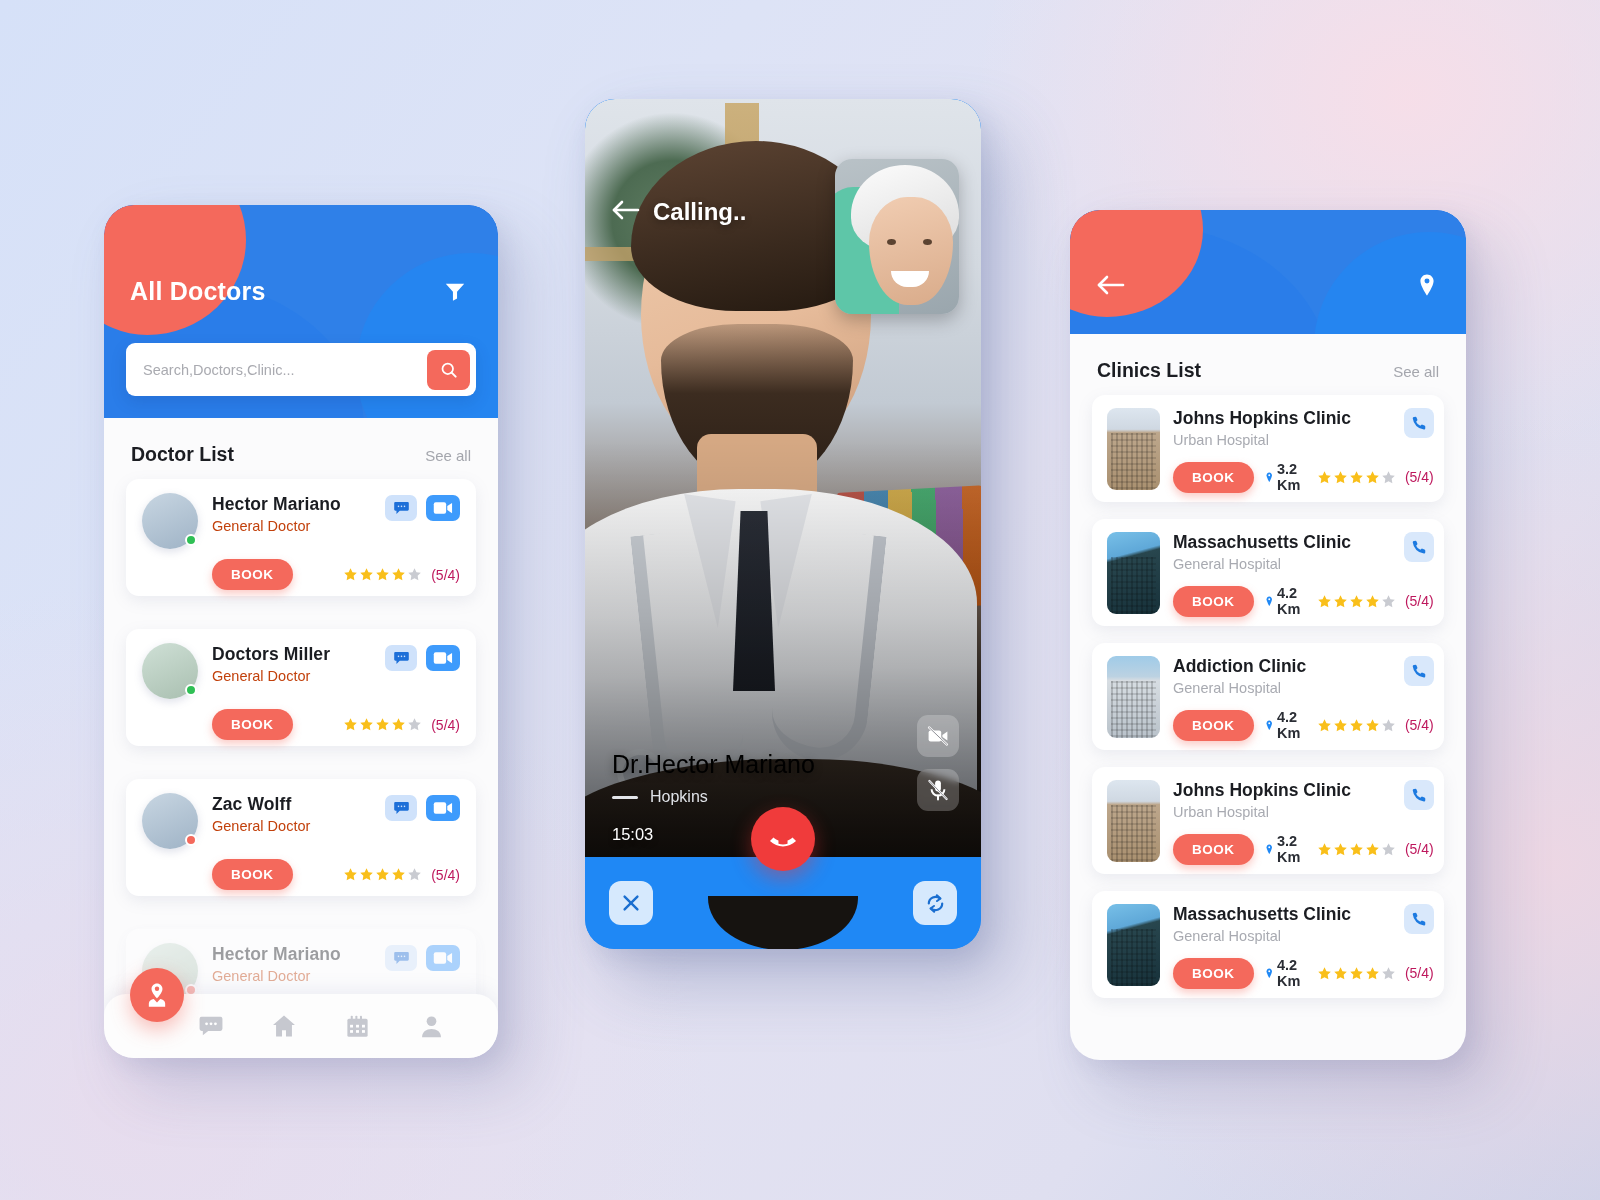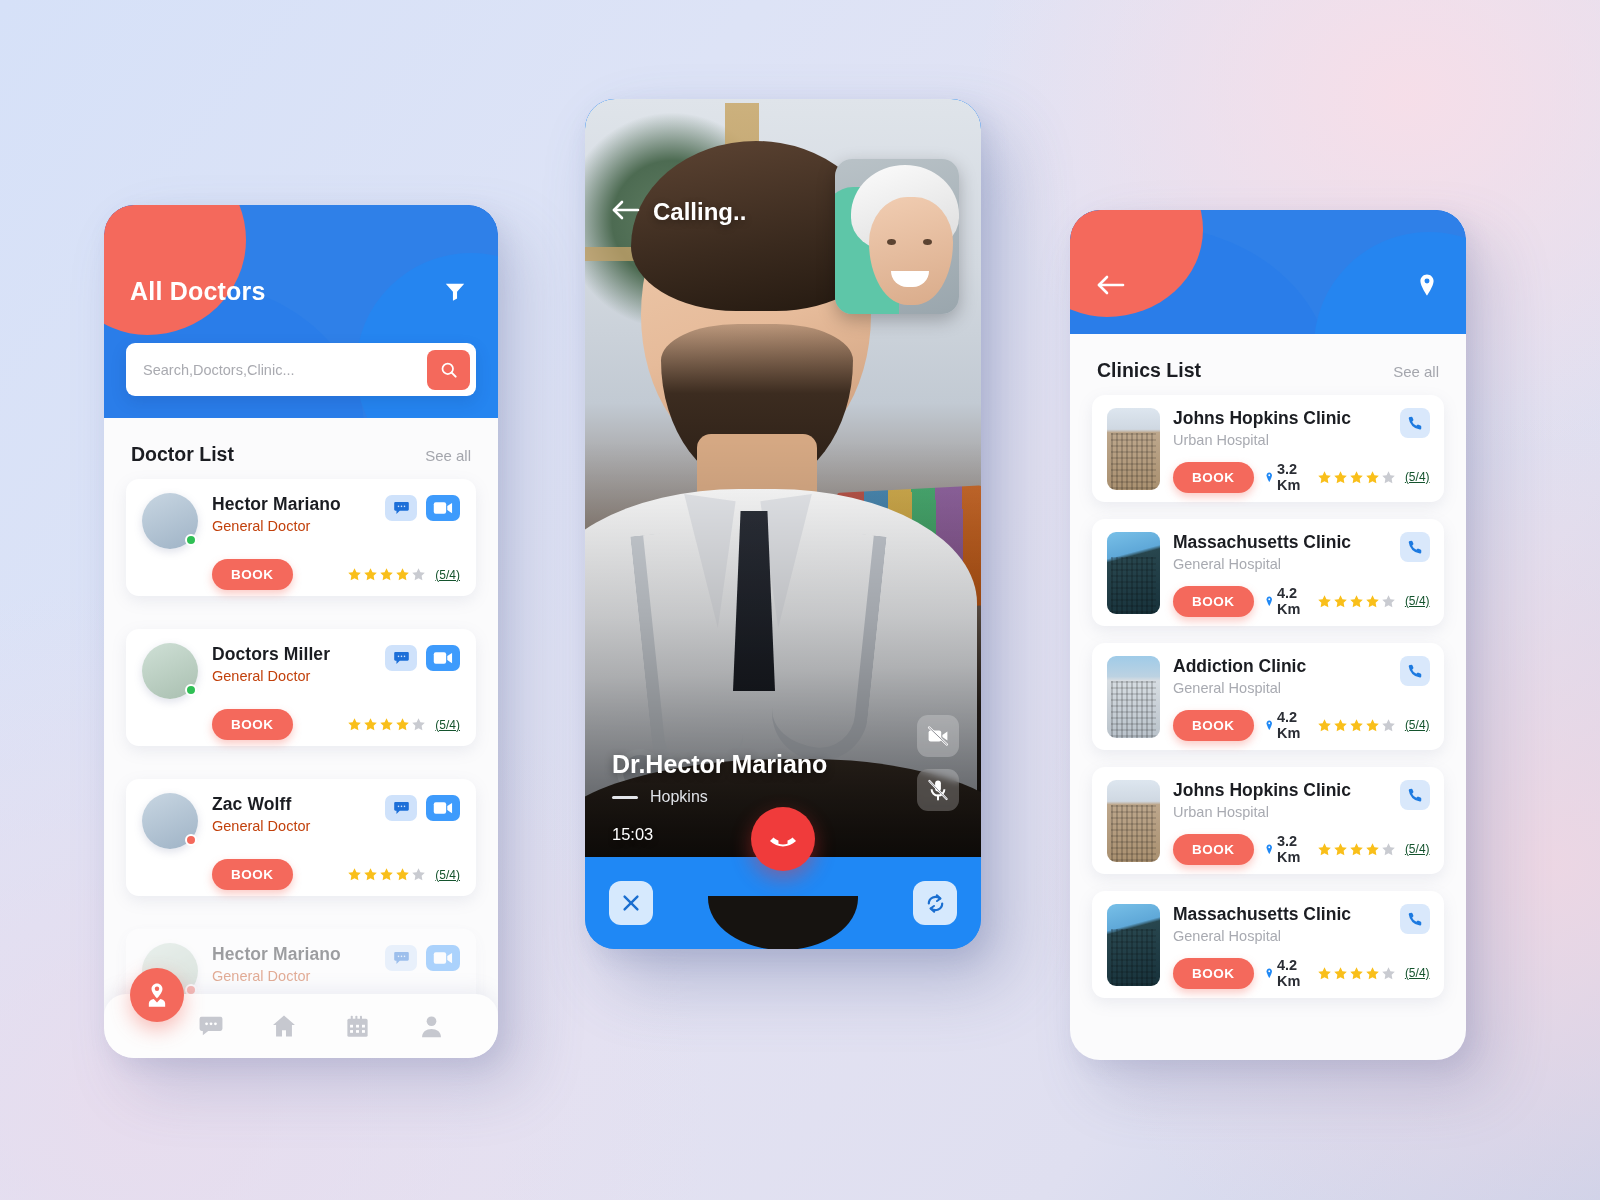--- a/index.html
+++ b/index.html
@@ -164,21 +164,21 @@
   }
   .book-btn {
     background: #f4695c; color: #fff;
     font-size: 13.5px; font-weight: bold; letter-spacing: 0.5px;
     border: none; border-radius: 16px;
     padding: 8px 19px; cursor: pointer;
     box-shadow: 0 4px 9px rgba(244,105,92,0.35);
   }
   .rating { margin-left: auto; display: flex; align-items: center; gap: 2px; }
   .rating .stars { display: flex; gap: 1px; }
-  .rating-text { font-size: 12px; color: #14532d; margin-left: 7px; text-decoration: underline; }
+  .rating-text { font-size: 14px; color: #be185d; margin-left: 7px; }
 
   
   #bottom-nav {
     position: absolute; left: 0; right: 0; bottom: 0;
     height: 64px; background: #fdfdfd;
     border-radius: 22px 22px 30px 30px;
     display: flex; align-items: center;
     padding: 0 30px 0 70px;
     box-shadow: 0 -5px 18px rgba(130,140,175,0.13);
     z-index: 20;
@@ -328,21 +328,21 @@
   }
   .pip-smile {
     position: absolute; left: 56px; top: 112px; width: 38px; height: 16px;
     background: #fff; border-radius: 0 0 20px 20px;
   }
   .pip-eye { position: absolute; width: 9px; height: 6px; background: #5b4331; border-radius: 50%; top: 80px;}
   .call-info {
     position: absolute; left: 27px; bottom: 105px; z-index: 9;
   }
   .call-name {
-    color: #ffffff; font-size: 25px; font-weight: bold;
+    color: #000000; font-size: 25px; font-weight: normal;
     text-shadow: 0 2px 8px rgba(0,0,0,0.45);
   }
   .call-spec {
     display: flex; align-items: center; gap: 12px; margin-top: 9px;
   }
   .call-dash { width: 26px; height: 3px; background: #e3e5e9; border-radius: 2px; }
   .call-spec-text { color: #dfe2e7; font-size: 16px; }
   .call-time {
     color: #fff; font-size: 16.5px; margin-top: 19px;
     text-shadow: 0 2px 6px rgba(0,0,0,0.4);

